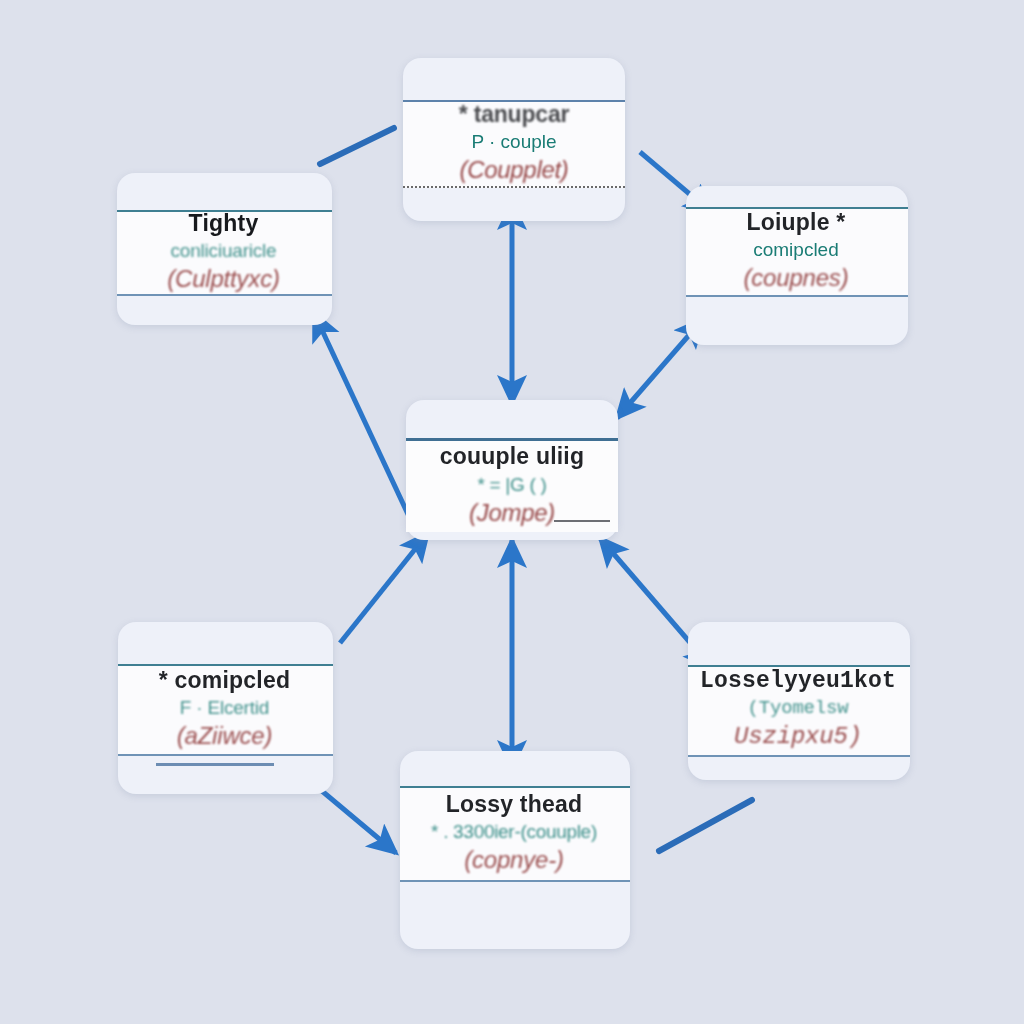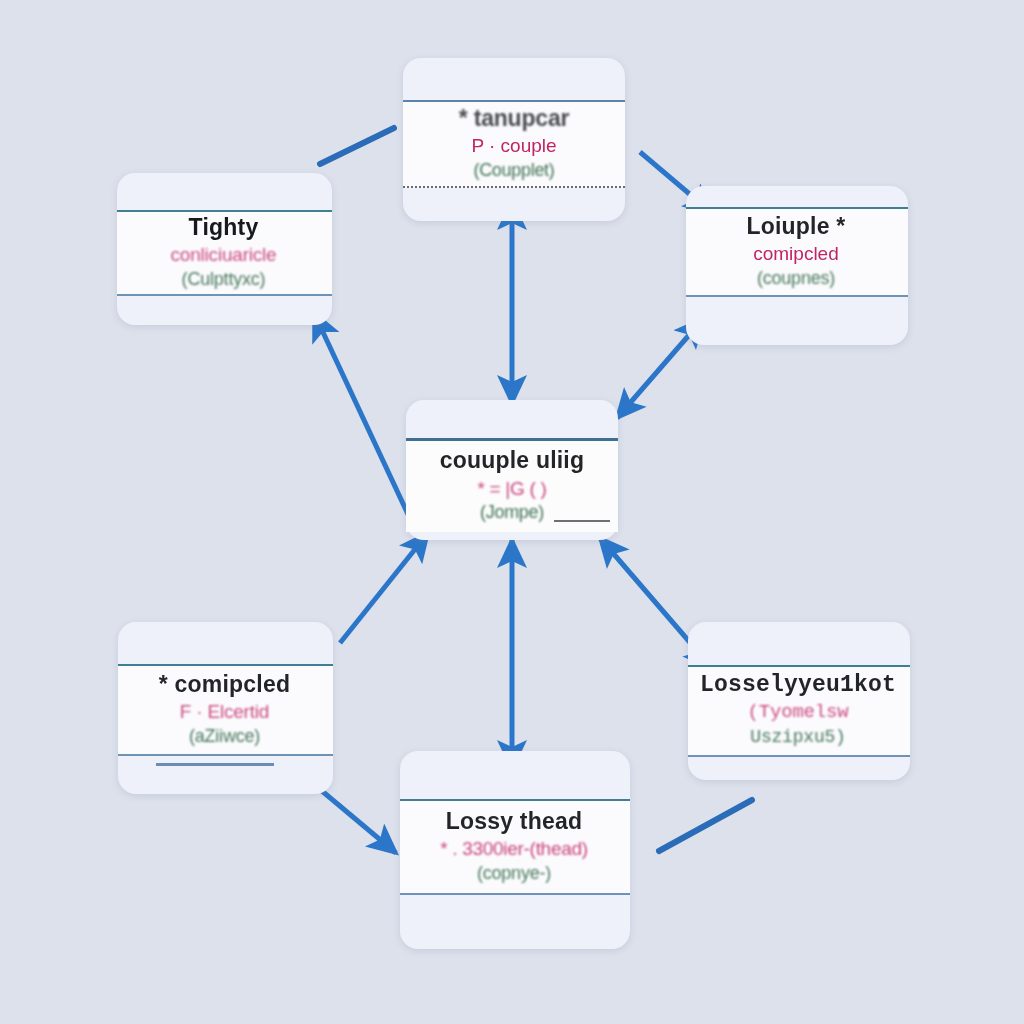--- a/index.html
+++ b/index.html
@@ -69,31 +69,32 @@
   .line-1 {
     font-size: 23px;
     color: #17191d;
     font-weight: 600;
     letter-spacing: 0.2px;
     white-space: nowrap;
     line-height: 1.2;
   }
   .line-2 {
     font-size: 19px;
-    color: #be185d;
+    color: #0f766e;
     white-space: nowrap;
     line-height: 1.25;
     margin-top: 2px;
   }
   .line-3 {
-    font-size: 18px;
-    color: #14532d;
+    font-size: 24px;
+    color: #7f1d1d;
     white-space: nowrap;
     line-height: 1.25;
     margin-top: 1px;
+    font-style: italic;
   }
 
   
   .blur-1 { filter: blur(0.5px); opacity: 0.95; }
   .blur-2 { filter: blur(0.9px); opacity: 0.82; letter-spacing: -0.3px; }
   .blur-3 { filter: blur(1.0px); opacity: 0.78; letter-spacing: -0.2px; }
   .sharp  { filter: none; opacity: 1; }
 
   
   #node-top        { left: 403px; top: 58px;  width: 222px; height: 163px; }
@@ -108,21 +109,21 @@
   #node-center       { left: 406px; top: 400px; width: 212px; height: 140px; }
   #node-center .band { top: 38px;  height: 94px; background: #fcfcfd; }
 
   #node-bl        { left: 118px; top: 622px; width: 215px; height: 172px; }
   #node-bl .band  { top: 42px;  height: 92px; }
 
   #node-br        { left: 688px; top: 622px; width: 222px; height: 158px; }
   #node-br .band  { top: 43px;  height: 92px; font-family: Liberation Mono, monospace; }
 
   #node-bottom        { left: 400px; top: 751px; width: 230px; height: 198px; }
-  #node-bottom .band  { top: 48px;  height: 96px; text-align: right; }
+  #node-bottom .band  { top: 35px;  height: 96px; text-align: right; }
 
   
   .artifact-underline {
     position: absolute;
     right: 8px;
     bottom: 10px;
     width: 56px;
     height: 2px;
     background: #53565c;
     opacity: 0.85;
@@ -220,18 +221,18 @@
     <div class="band rule-teal">
       <div class="line-1 blur-1">Losselyyeu1kot</div>
       <div class="line-2 blur-3">(Tyomelsw</div>
       <div class="line-3 blur-3">Uszipxu5)</div>
     </div>
   </div>
 
   <div class="node" id="node-bottom">
     <div class="band rule-teal">
       <div class="line-1 blur-1">Lossy thead</div>
-      <div class="line-2 blur-2">* . 3300ier-(thead)</div>
+      <div class="line-2 blur-2">* . 3300ier-(couuple)</div>
       <div class="line-3 blur-3">(copnye-)</div>
     </div>
   </div>
 
 </div>
 
 </body></html>

